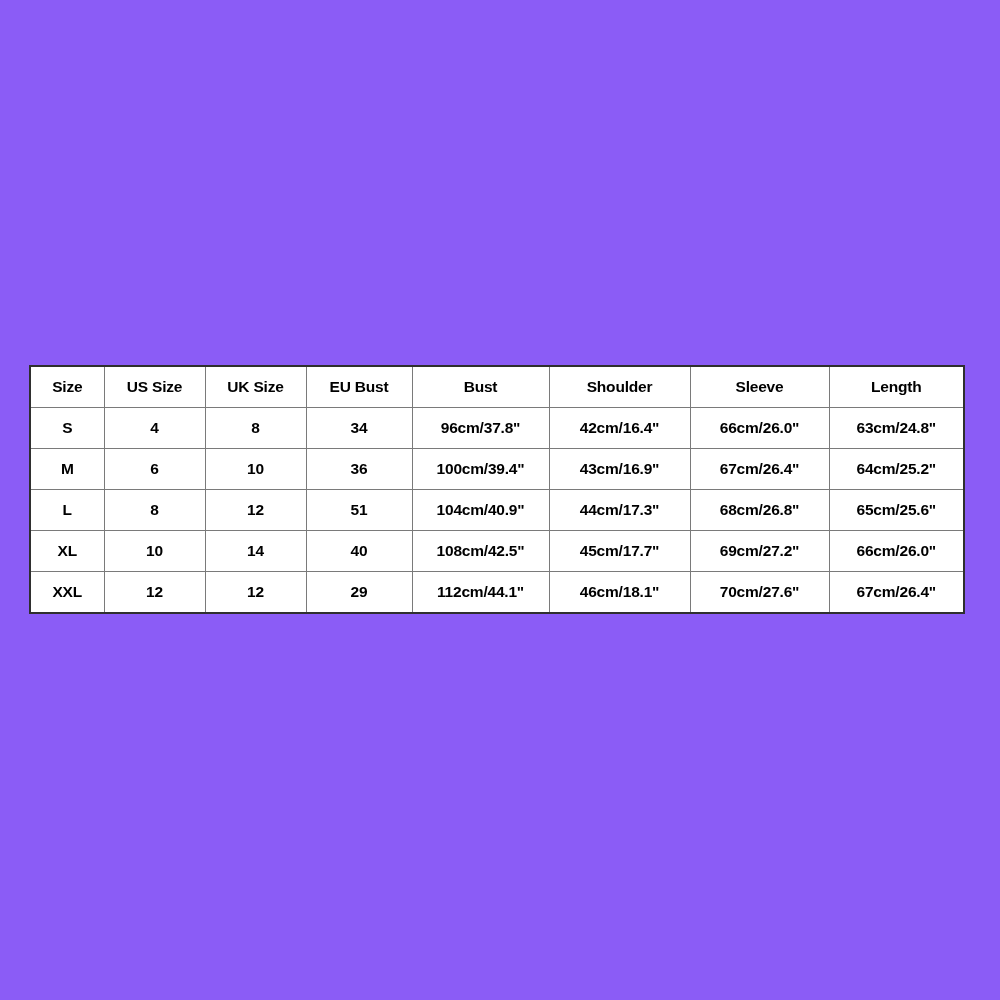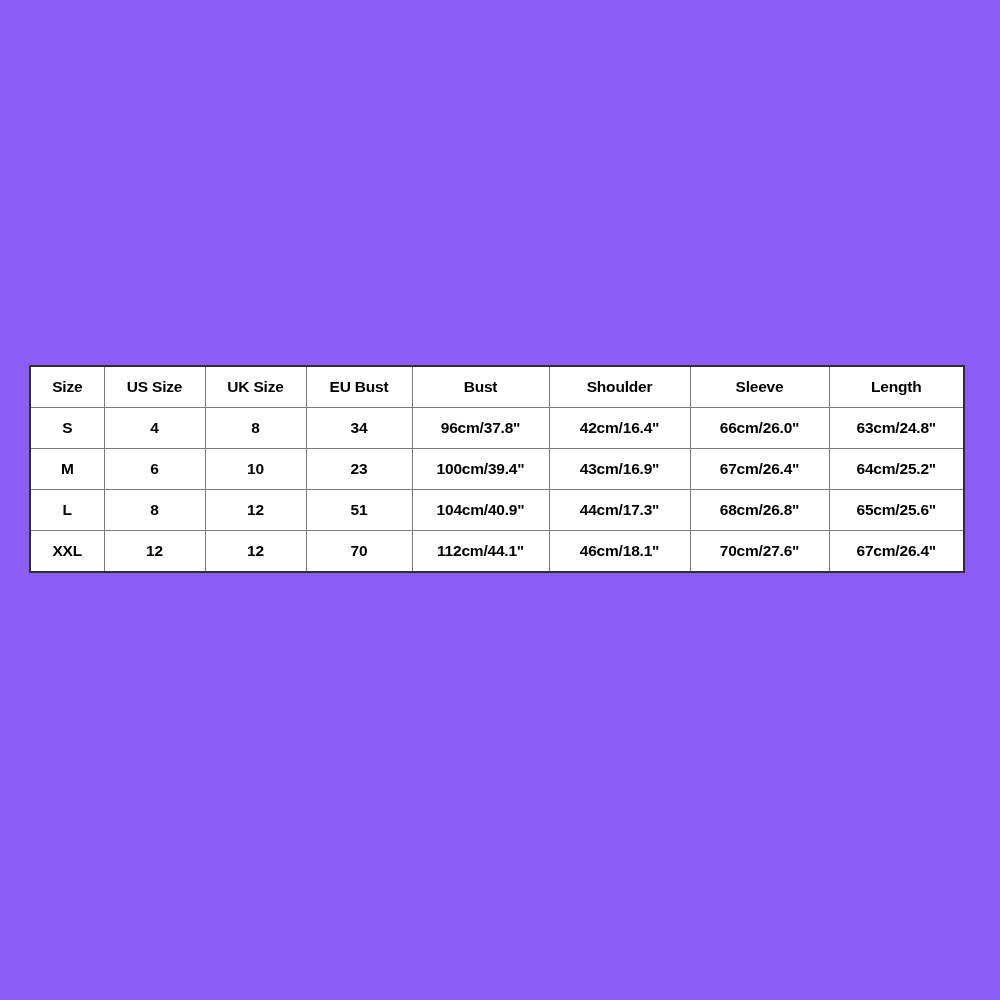--- a/index.html
+++ b/index.html
@@ -97,41 +97,51 @@
           <td>34</td>
           <td>96cm/37.8"</td>
           <td>42cm/16.4"</td>
           <td>66cm/26.0"</td>
           <td>63cm/24.8"</td>
         </tr>
         <tr>
           <td>M</td>
           <td>6</td>
           <td>10</td>
-          <td>23</td>
+          <td>36</td>
           <td>100cm/39.4"</td>
           <td>43cm/16.9"</td>
           <td>67cm/26.4"</td>
           <td>64cm/25.2"</td>
         </tr>
         <tr>
           <td>L</td>
           <td>8</td>
           <td>12</td>
           <td>51</td>
           <td>104cm/40.9"</td>
           <td>44cm/17.3"</td>
           <td>68cm/26.8"</td>
           <td>65cm/25.6"</td>
         </tr>
         <tr>
+          <td>XL</td>
+          <td>10</td>
+          <td>14</td>
+          <td>40</td>
+          <td>108cm/42.5"</td>
+          <td>45cm/17.7"</td>
+          <td>69cm/27.2"</td>
+          <td>66cm/26.0"</td>
+        </tr>
+        <tr>
           <td>XXL</td>
           <td>12</td>
           <td>12</td>
-          <td>70</td>
+          <td>29</td>
           <td>112cm/44.1"</td>
           <td>46cm/18.1"</td>
           <td>70cm/27.6"</td>
           <td>67cm/26.4"</td>
         </tr>
       </tbody>
     </table>
   </div>
 </div>
 

